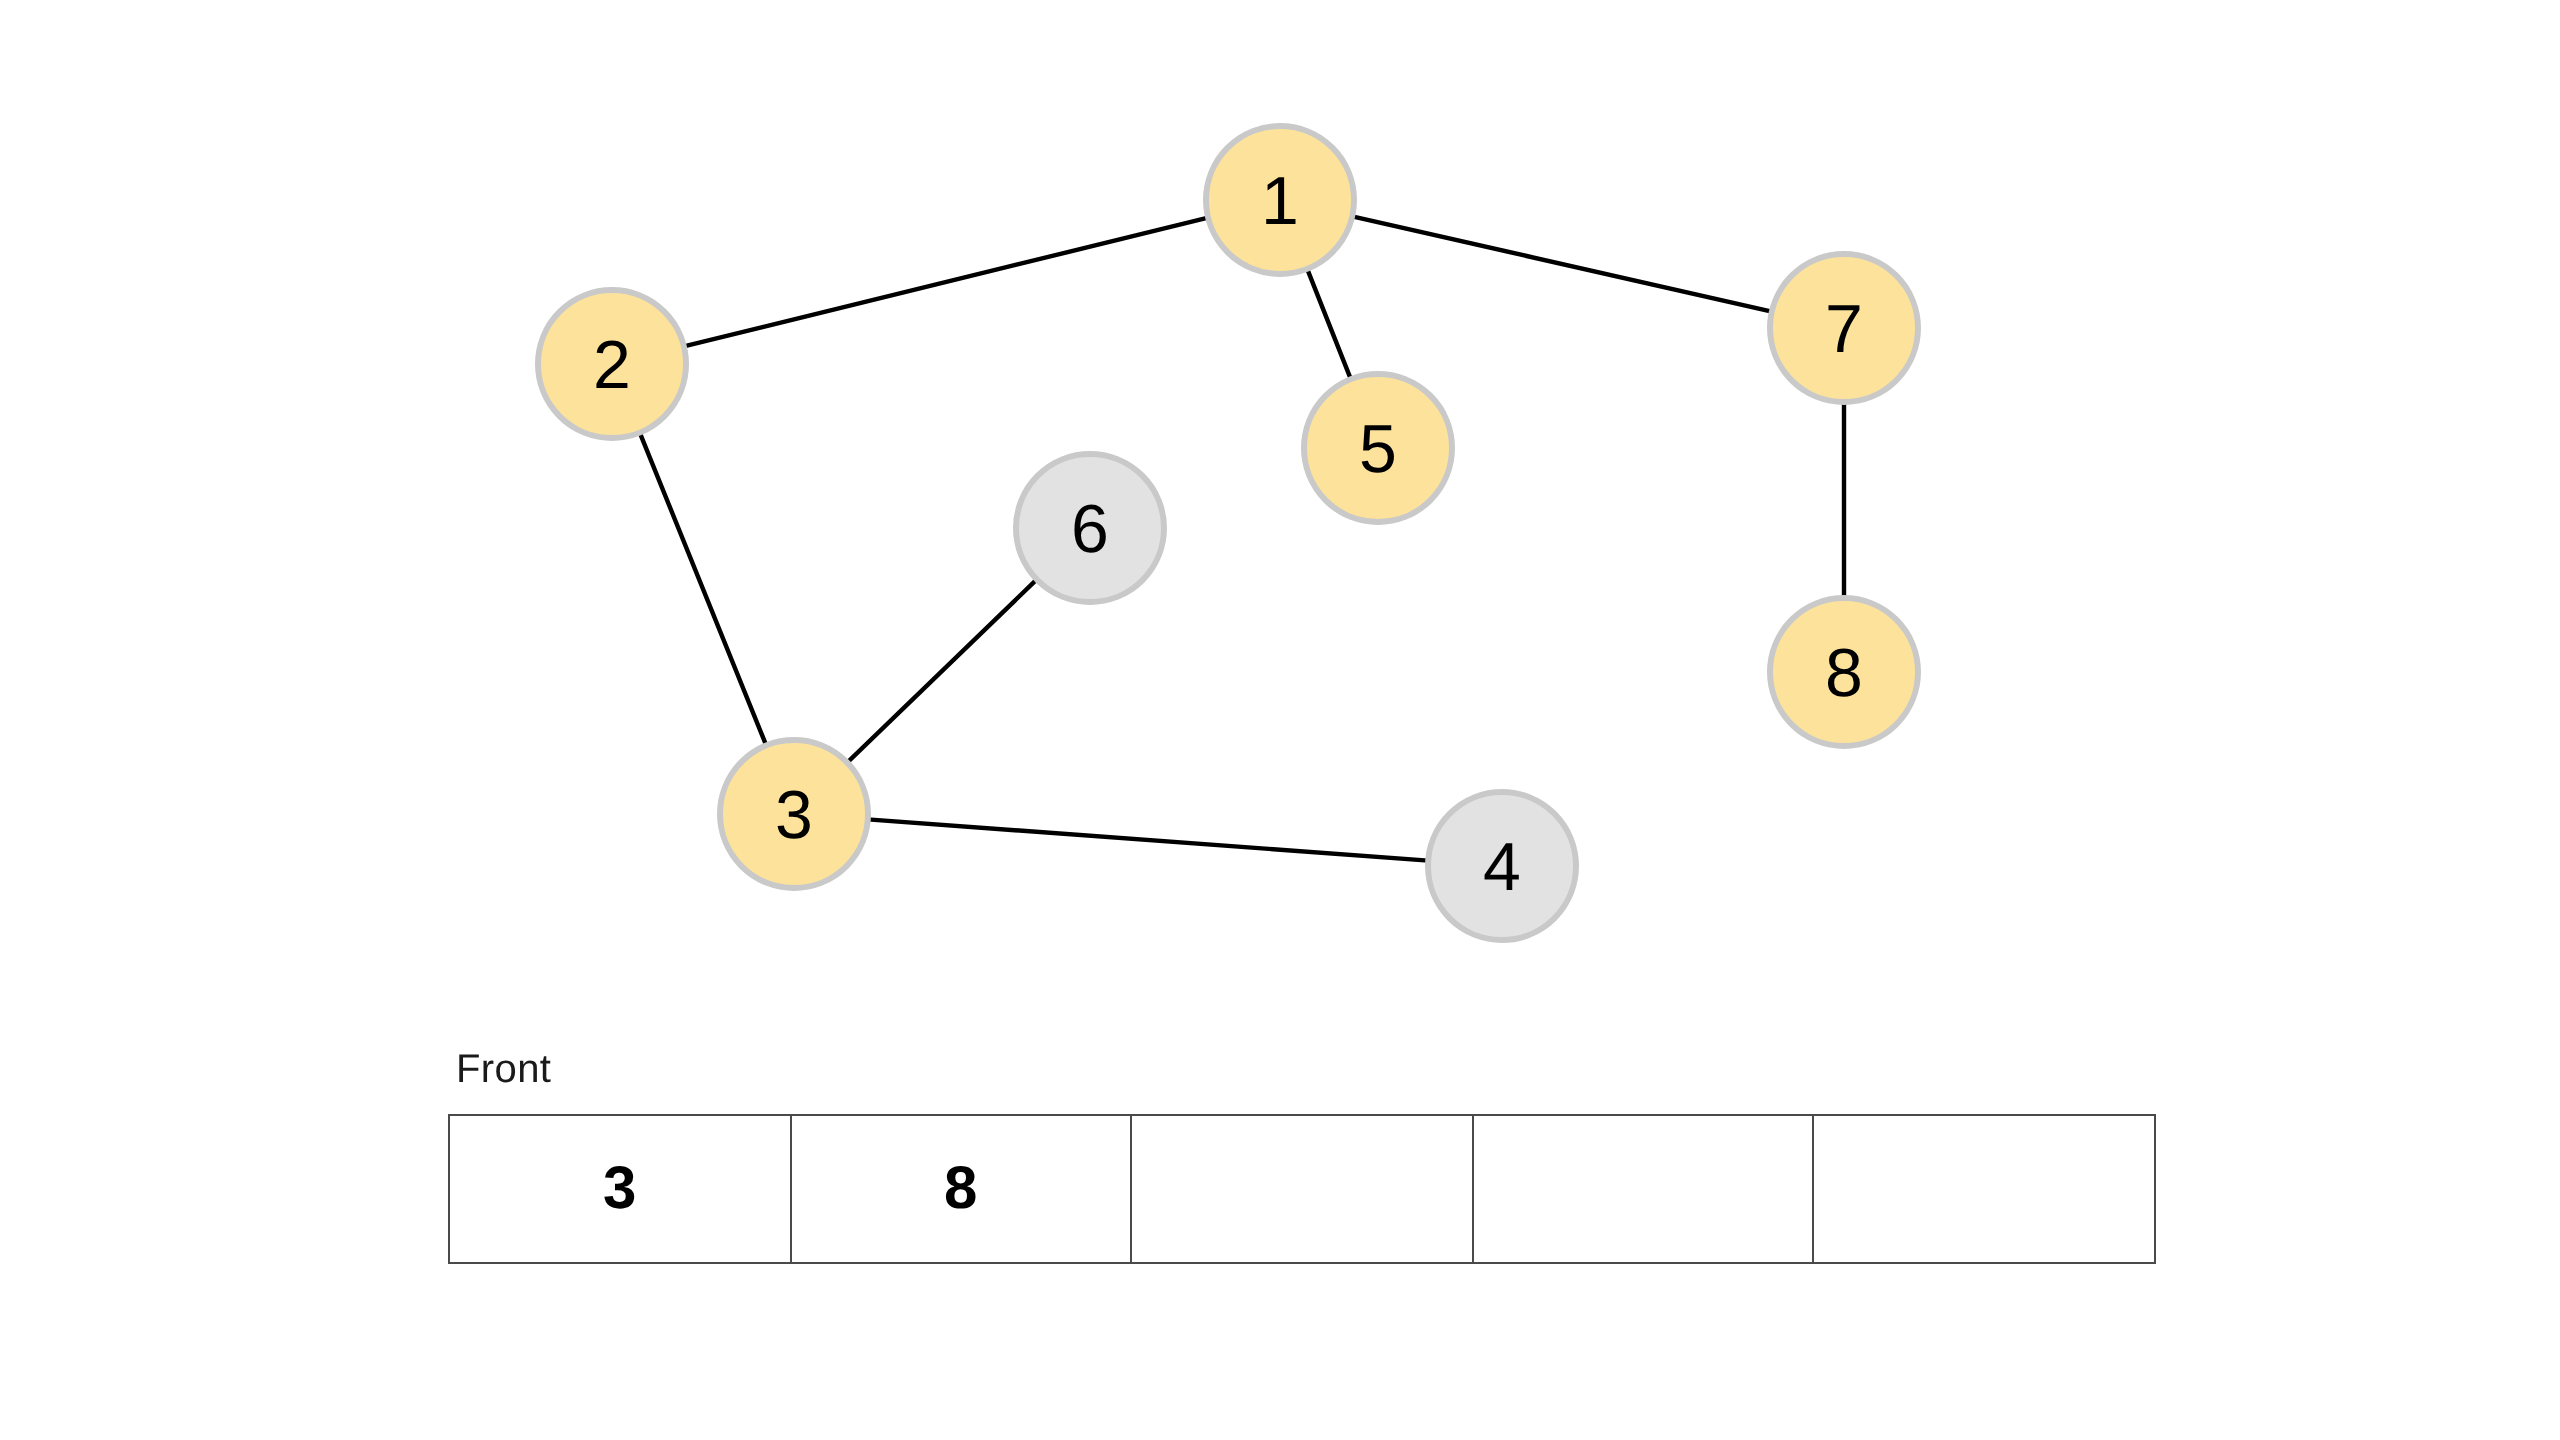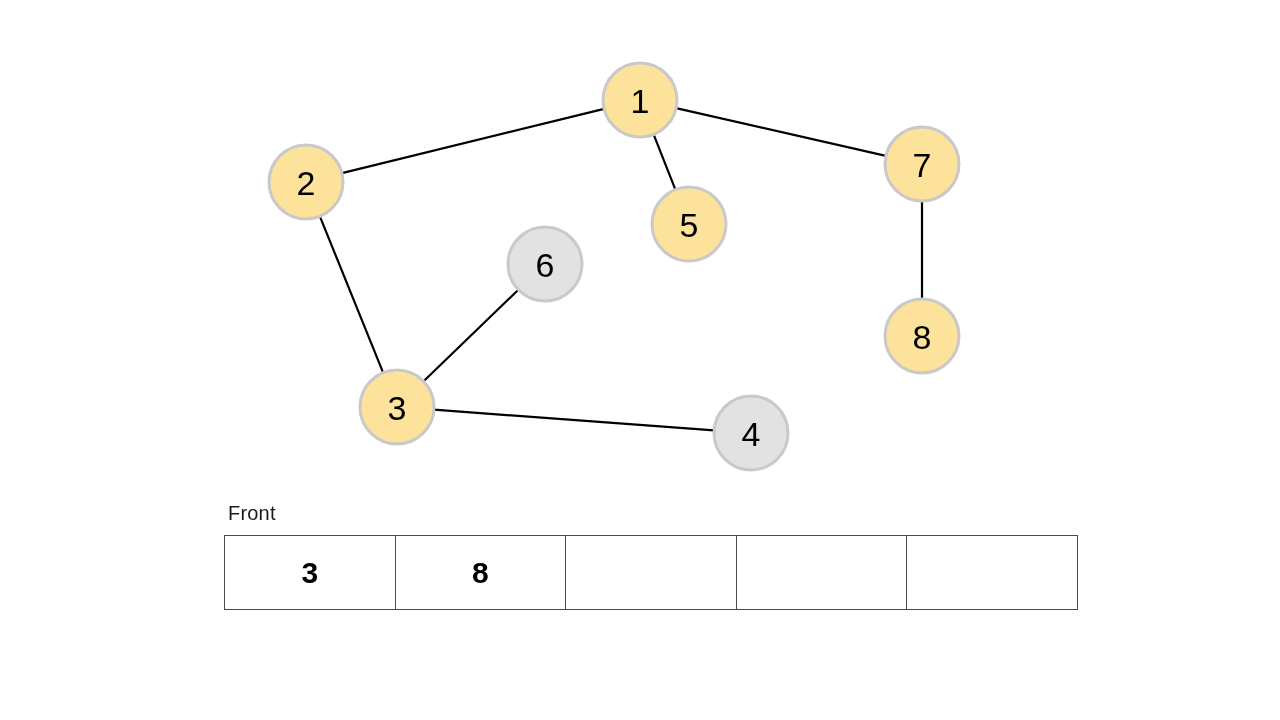--- a/index.html
+++ b/index.html
@@ -40,21 +40,21 @@
     dominant-baseline: central;
   }
   .edge-line {
     stroke: #000000;
     stroke-width: 2.2;
     stroke-linecap: round;
   }
   .queue-area {
     position: absolute;
     left: 224px;
-    top: 501px;
+    top: 523px;
     width: 860px;
   }
   .queue-front-label {
     font-family: "Liberation Sans", sans-serif;
     font-size: 20px;
     color: #1a1a1a;
     line-height: 24px;
     margin: 0 0 10px 4px;
     letter-spacing: 0.2px;
   }

